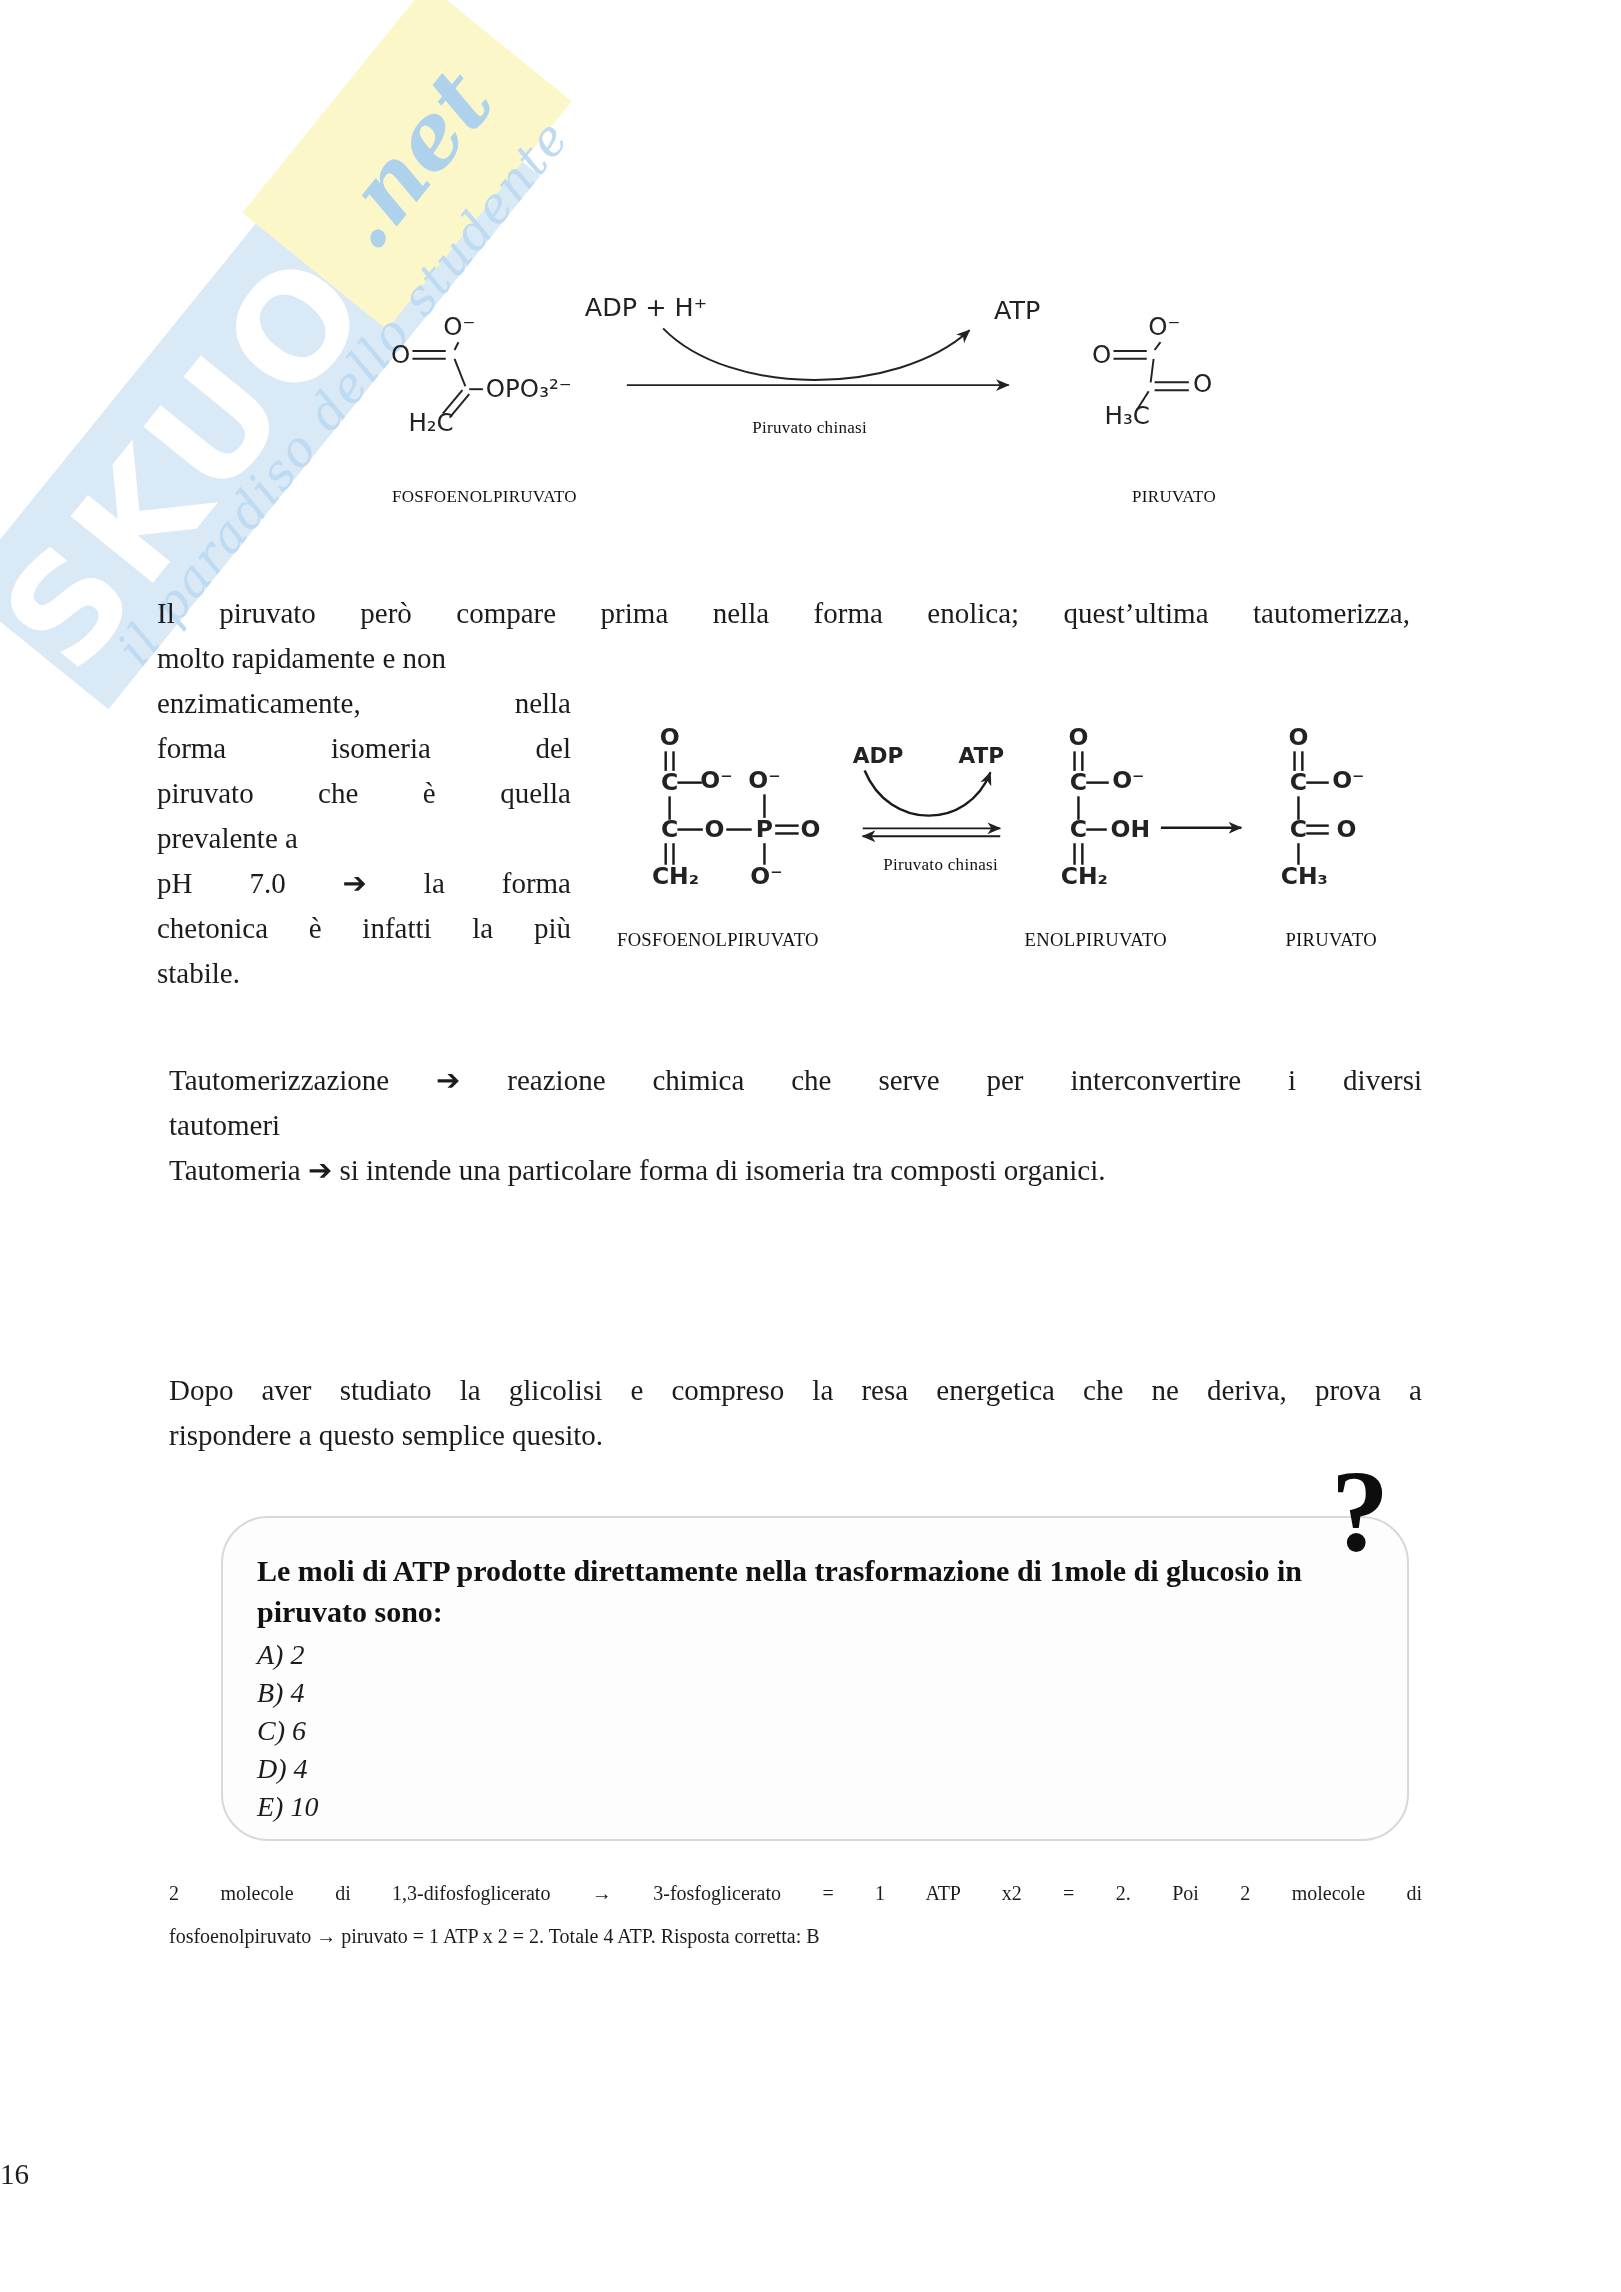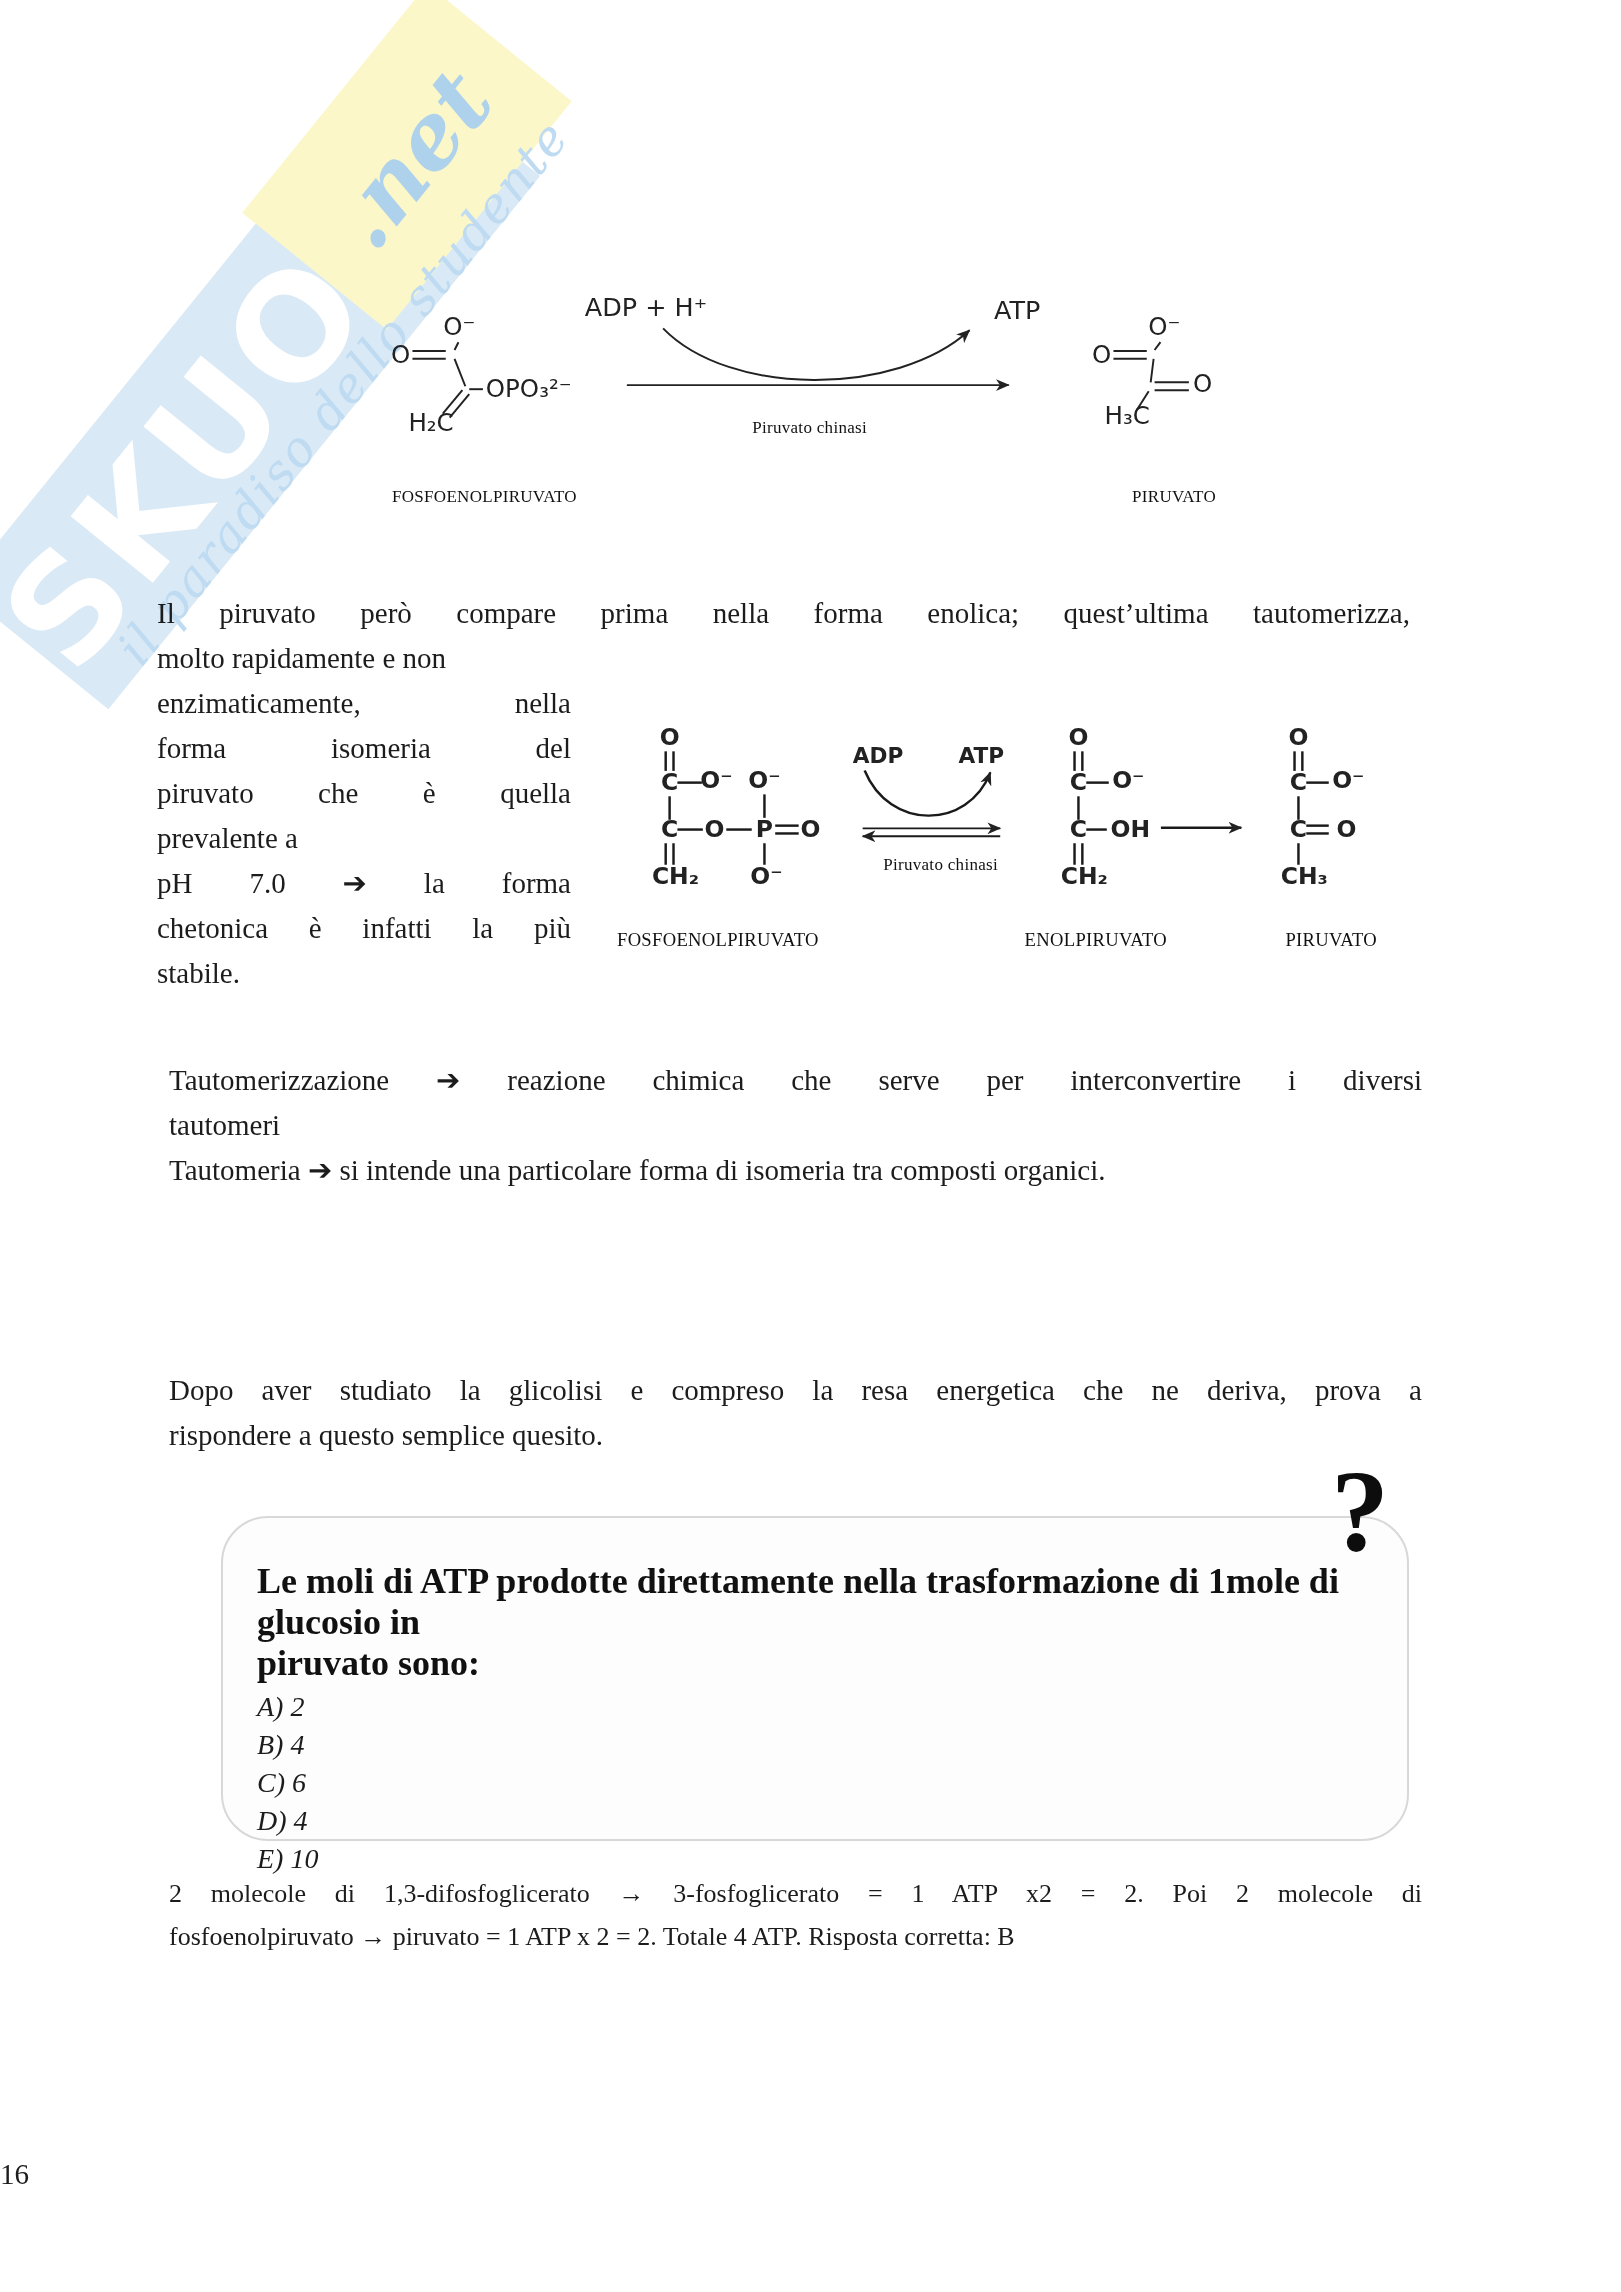--- a/index.html
+++ b/index.html
@@ -21,29 +21,29 @@
   .wm-tagline{left:9.8px;top:363px;width:667px;height:59px;transform:rotate(-51deg);
           display:flex;align-items:center;justify-content:center;
           font-family:"DejaVu Serif",serif;font-style:italic;font-size:49px;
           letter-spacing:2px;color:#bedbf2;white-space:nowrap;}
   
   .layer{position:absolute;inset:0;z-index:1;}
   .body-line{font-size:29px;line-height:45px;white-space:nowrap;}
   .wide{width:1253px;}
   .narrow{width:414px;}
   .just{white-space:normal;text-align:justify;text-align-last:justify;}
-  .ans-line{font-size:26px;line-height:43px;white-space:nowrap;}
+  .ans-line{font-size:20px;line-height:43px;white-space:nowrap;}
   .chem-label{font-weight:normal;text-align:right;letter-spacing:0.3px;color:#111;}
   .lbl17{font-size:17px;}
   .lbl19{font-size:18.6px;}
   svg text{font-family:"DejaVu Sans","Liberation Sans",sans-serif;fill:#222;}
   svg .bold{font-weight:bold;}
   .qbox{left:221px;top:1516px;width:1188px;height:325px;background:#fdfdfd;
         border:2px solid #d8d8d8;border-radius:47px;box-sizing:border-box;}
-  .qtitle{margin:43px 39px 0 34px;font-weight:bold;font-size:36px;line-height:41px;color:#111;}
+  .qtitle{margin:32px 39px 0 34px;font-weight:bold;font-size:30px;line-height:41px;color:#111;}
   .qopt{margin-left:34px;font-size:28px;line-height:38px;color:#1c1c1c;font-style:italic;}
   .qmark{left:1331px;top:1453px;font-size:116px;font-weight:bold;line-height:1;color:#0d0d0d;}
   .pagenum{left:0;top:2158px;width:1621px;font-size:29px;}
 </style>
 </head>
 <body>
 
 <div class="page">
 
   <svg width="0" height="0" style="position:absolute">

